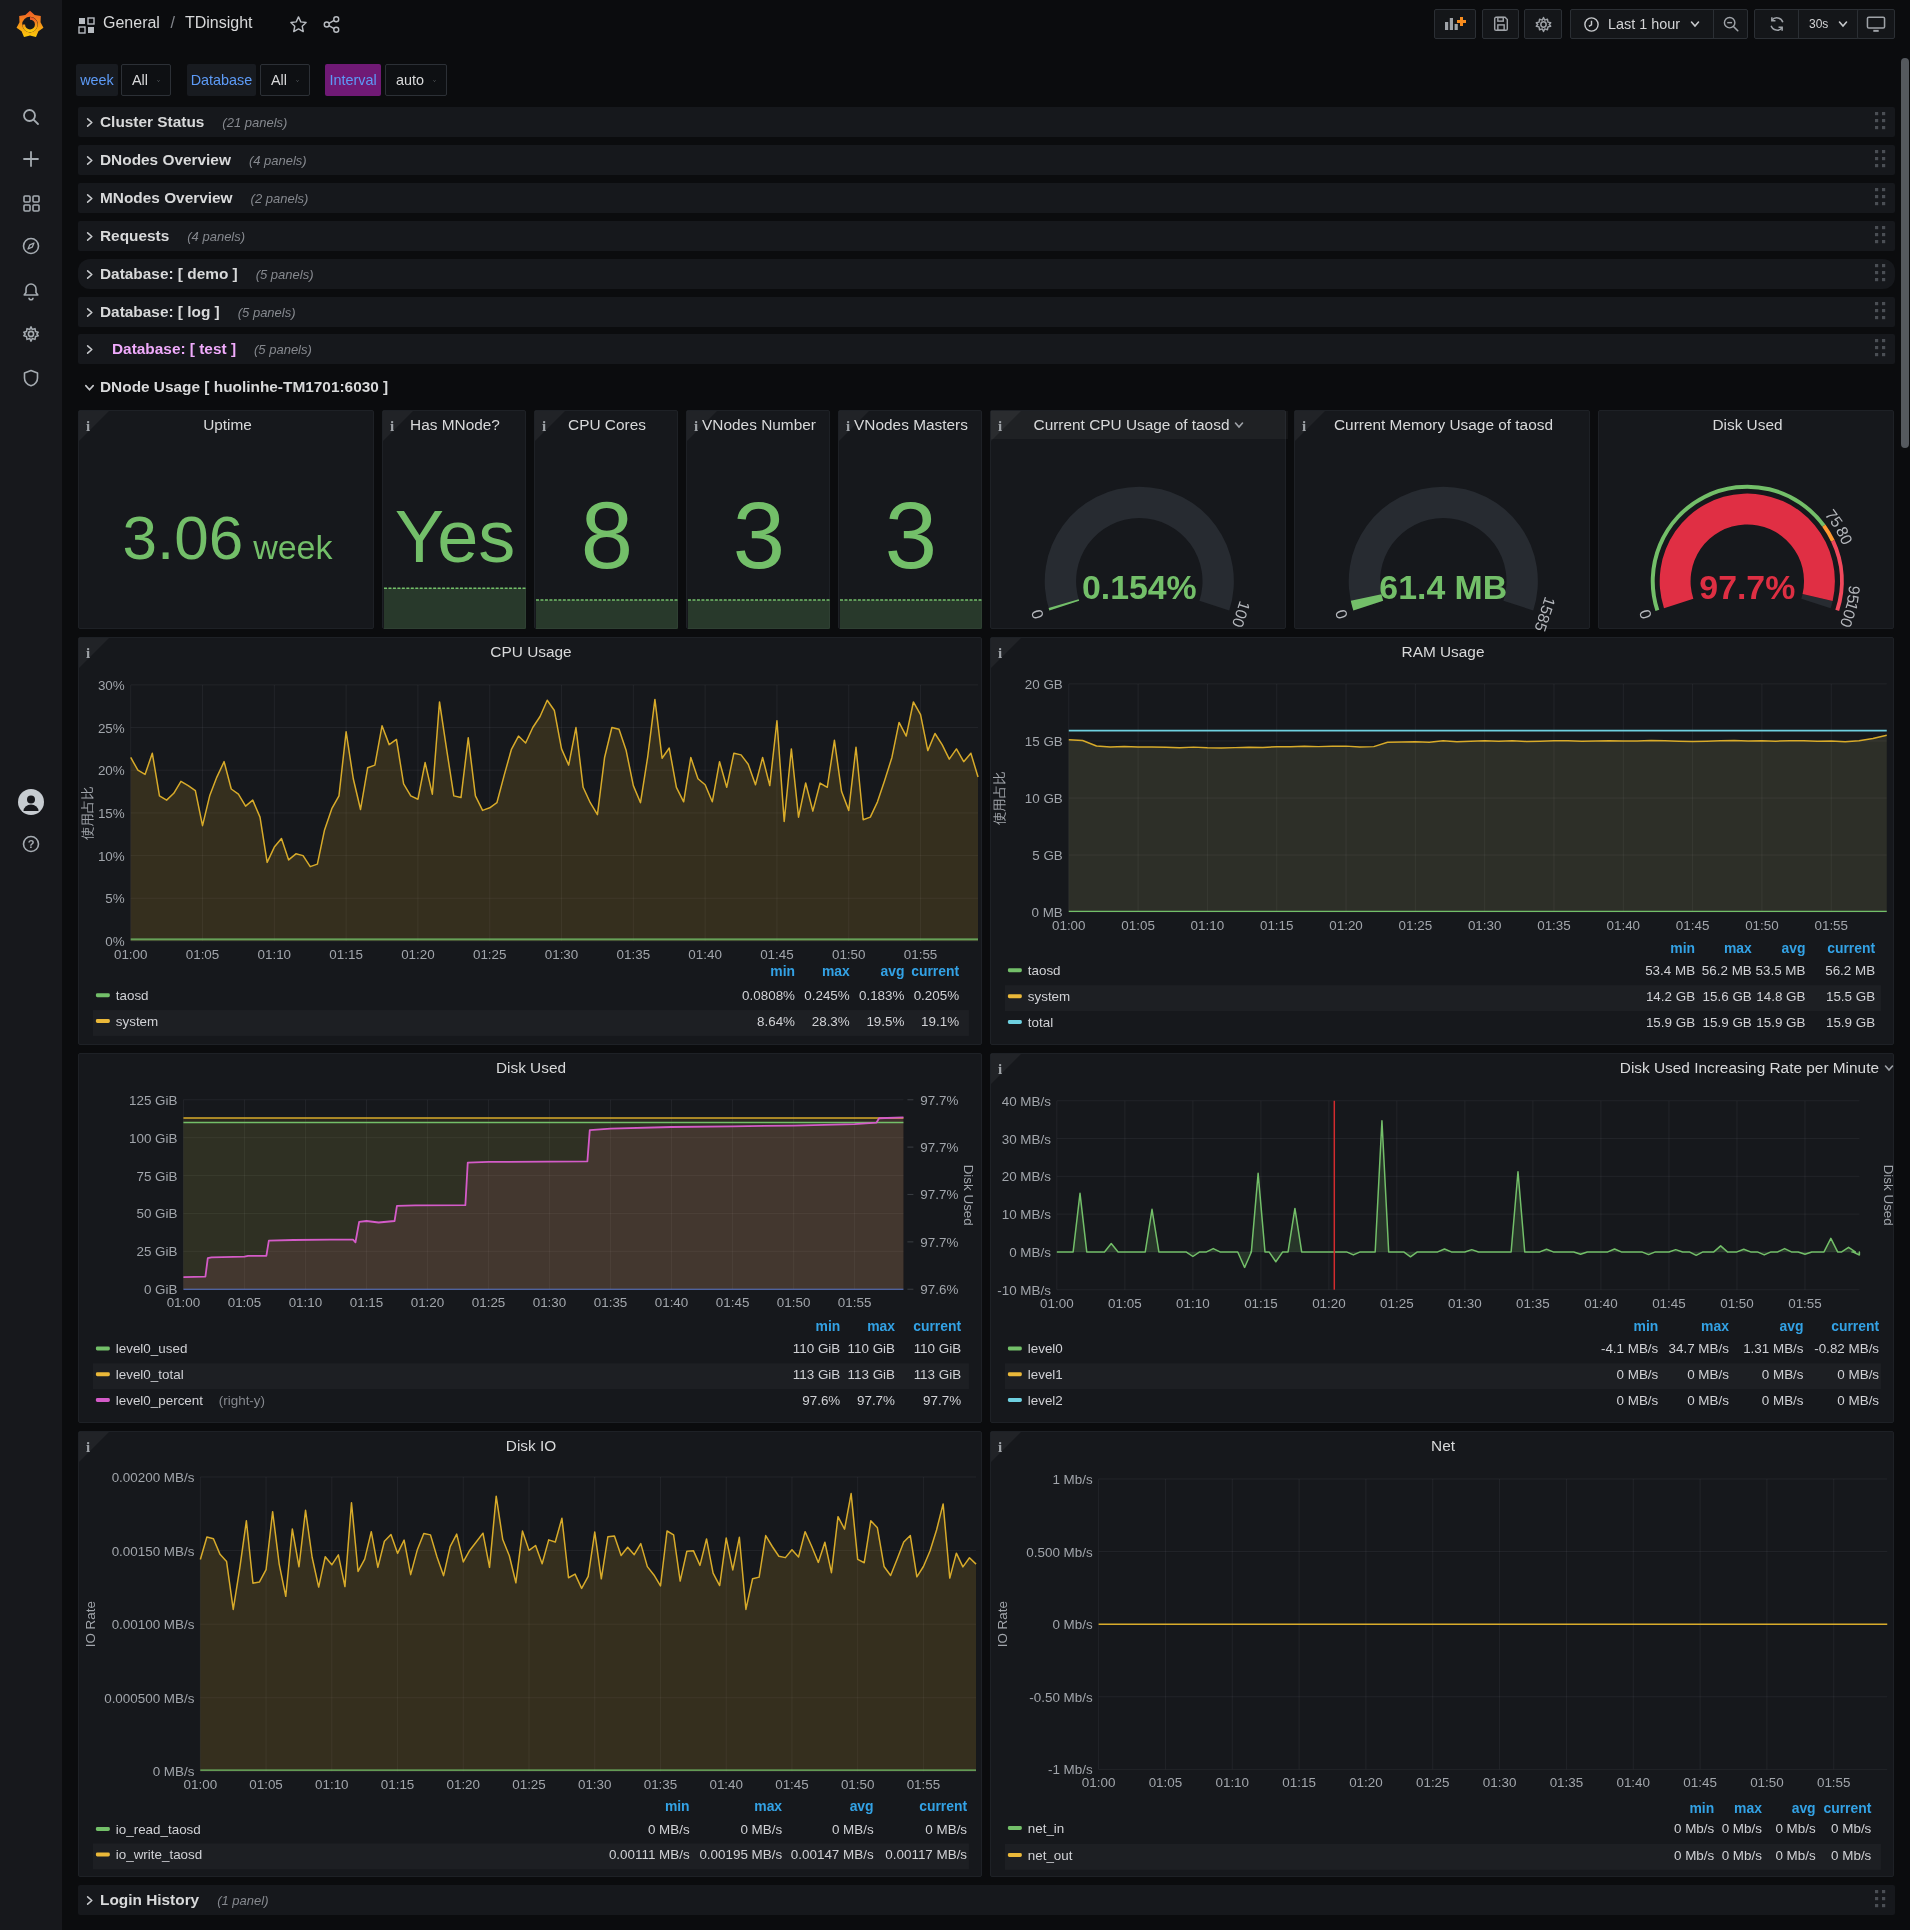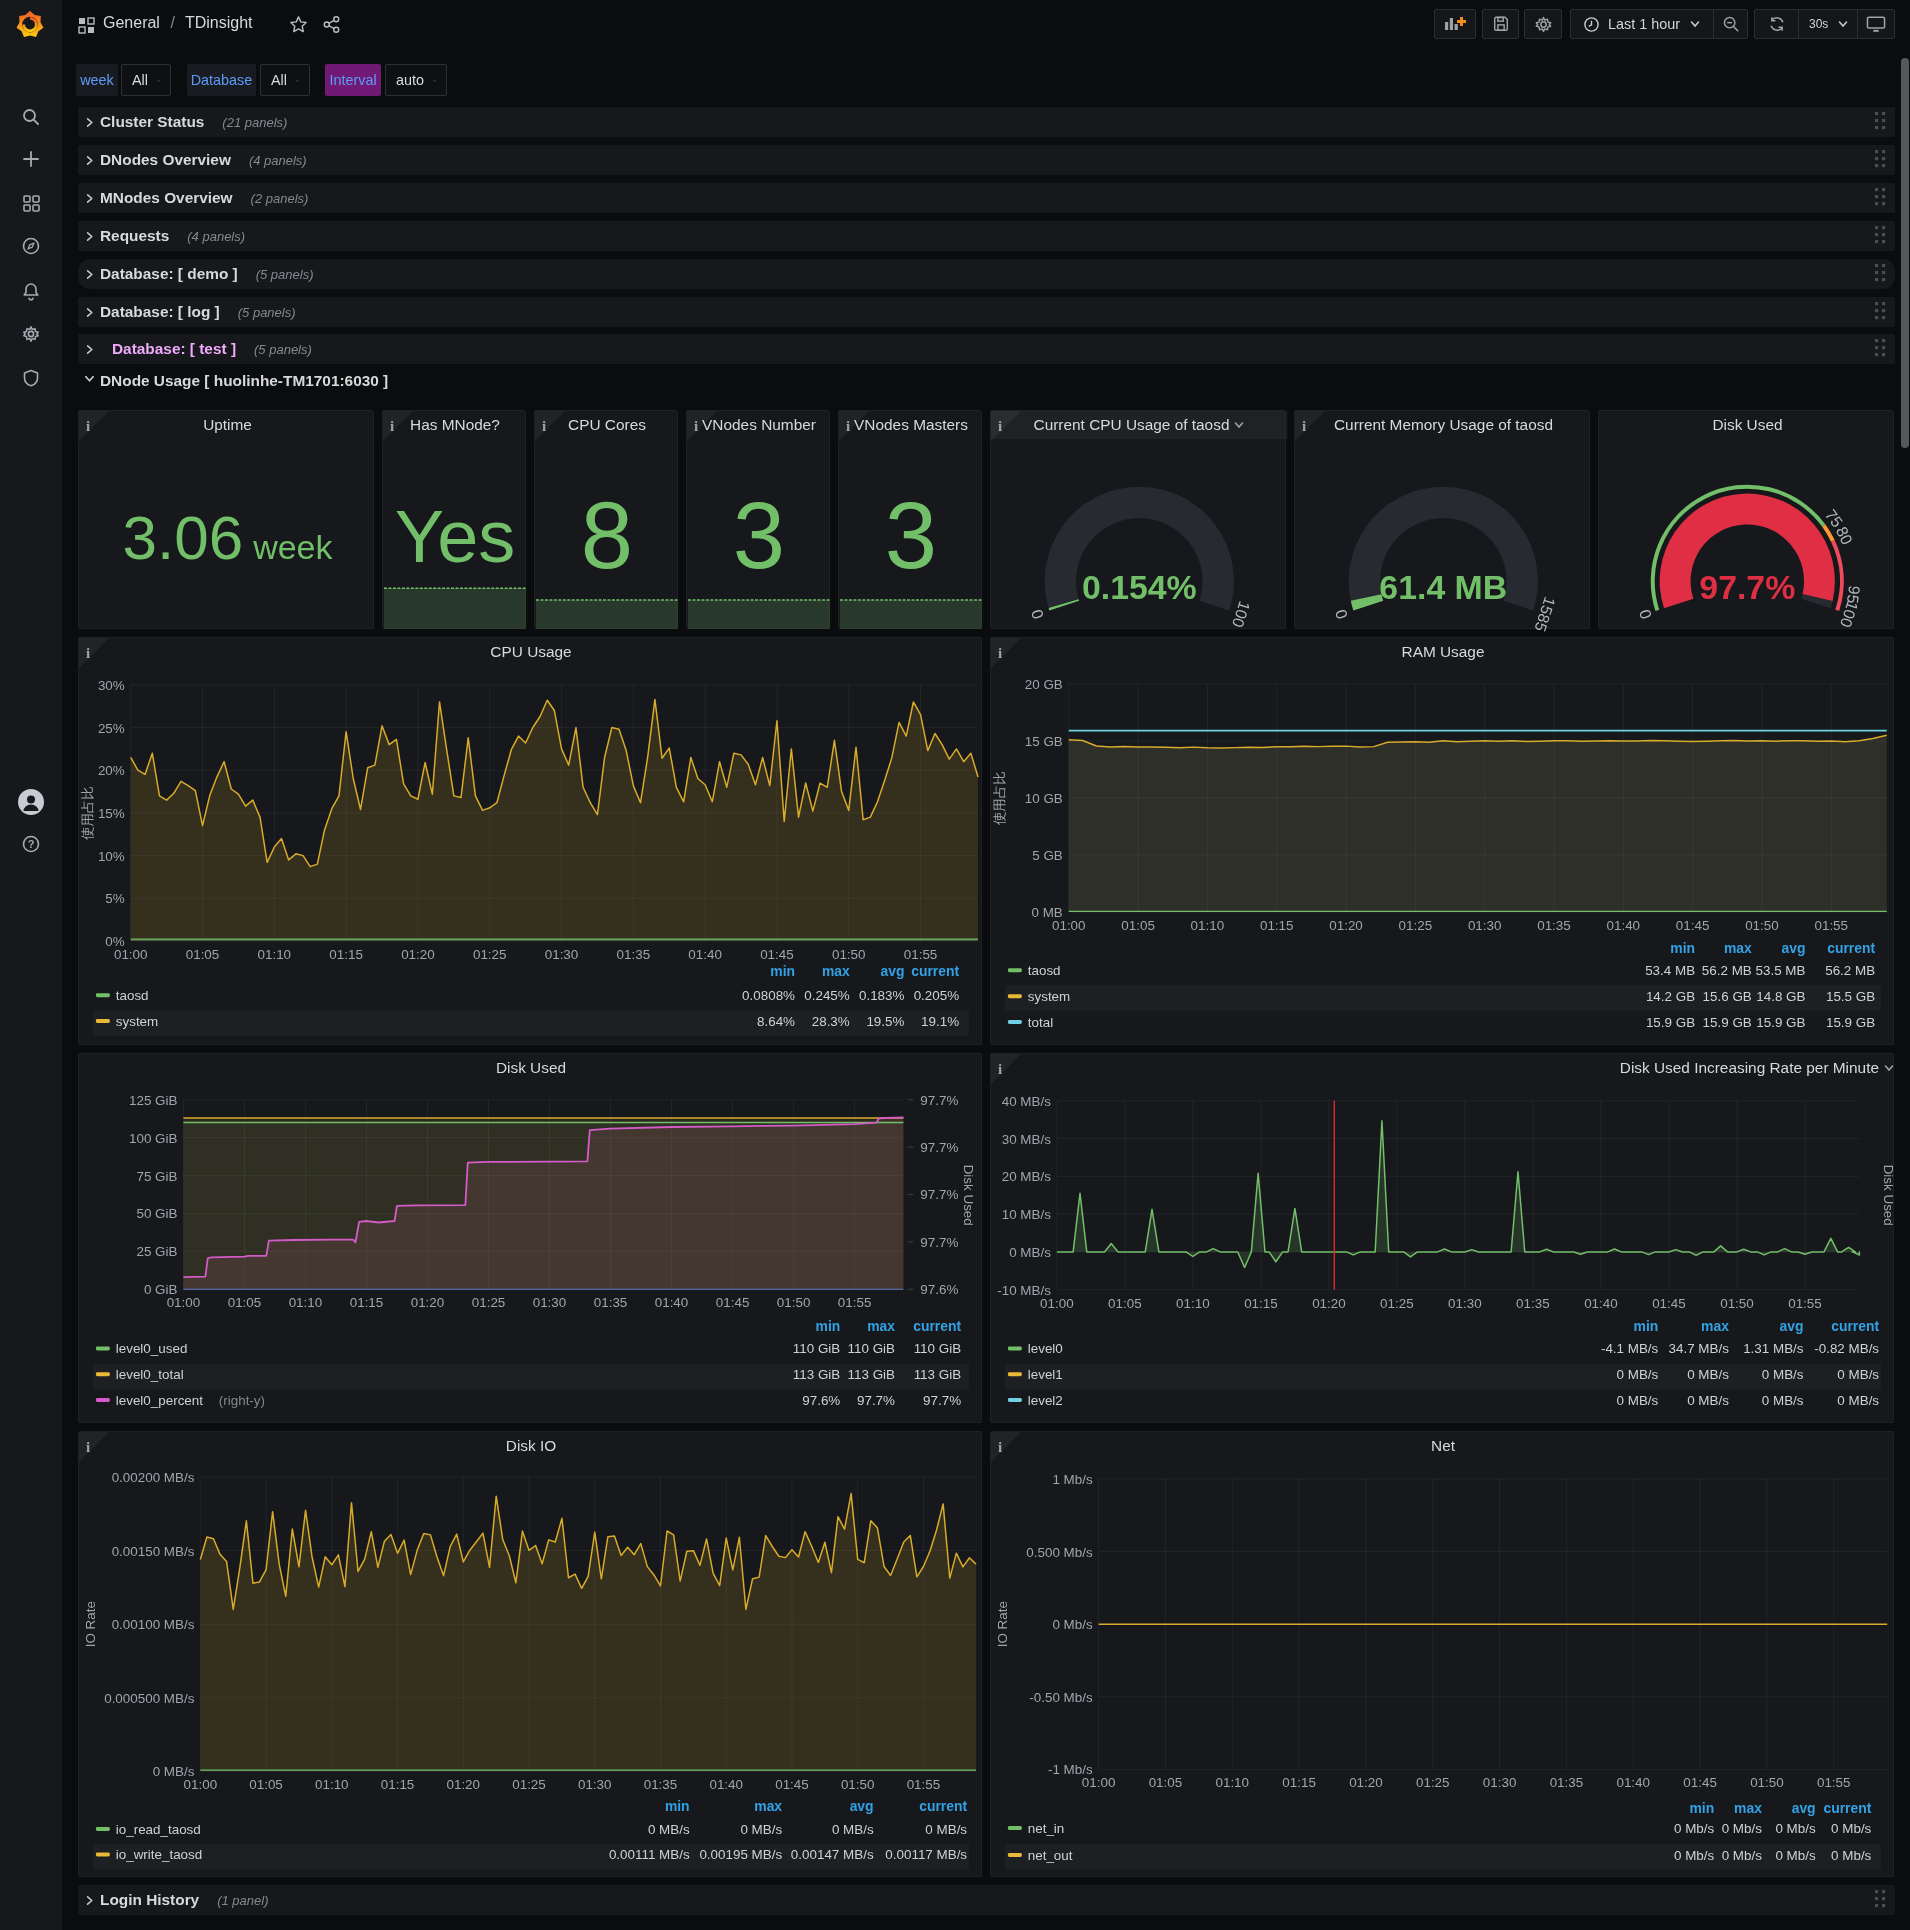--- a/index.html
+++ b/index.html
@@ -254,21 +254,21 @@
       <svg width="16" height="22" viewBox="0 0 16 22">
         <rect x="2" y="1" width="3.2" height="3.2" fill="#4a4e54"></rect>
         <rect x="9" y="1" width="3.2" height="3.2" fill="#4a4e54"></rect>
         <rect x="2" y="8" width="3.2" height="3.2" fill="#4a4e54"></rect>
         <rect x="9" y="8" width="3.2" height="3.2" fill="#4a4e54"></rect>
         <rect x="2" y="15" width="3.2" height="3.2" fill="#4a4e54"></rect>
         <rect x="9" y="15" width="3.2" height="3.2" fill="#4a4e54"></rect>
       </svg>
     </span>
   </div>
-<div style="position:absolute;left:78px;top:372px;width:1817px;height:30px;display:flex;">
+<div style="position:absolute;left:78px;top:372px;width:1817px;height:30px;display:flex;align-items:center">
     <svg width="13" height="13" viewBox="0 0 14 14" style="margin:0 4px 0 5px">
       <path d="M3 5 L7 9.5 L11 5" stroke="#c7c9cc" stroke-width="1.7" fill="none" stroke-linecap="round" stroke-linejoin="round"></path>
     </svg>
     <span style="color:#d8d9da;font-size:15.4px;font-weight:600;margin-left:0px">DNode Usage [ huolinhe-TM1701:6030 ]</span>
   </div>
 <div style="position:absolute;left:78px;top:1885px;width:1817px;height:30px;background:#16181c;border-radius:2px;display:flex;align-items:center">
     <svg width="13" height="13" viewBox="0 0 14 14" style="margin:0 4px 0 5px">
       <path d="M5 3 L9.5 7 L5 11" stroke="#c7c9cc" stroke-width="1.7" fill="none" stroke-linecap="round" stroke-linejoin="round"></path>
     </svg>
     <span style="color:#d8d9da;font-size:15.4px;font-weight:600;margin-left:0px">Login History</span>

